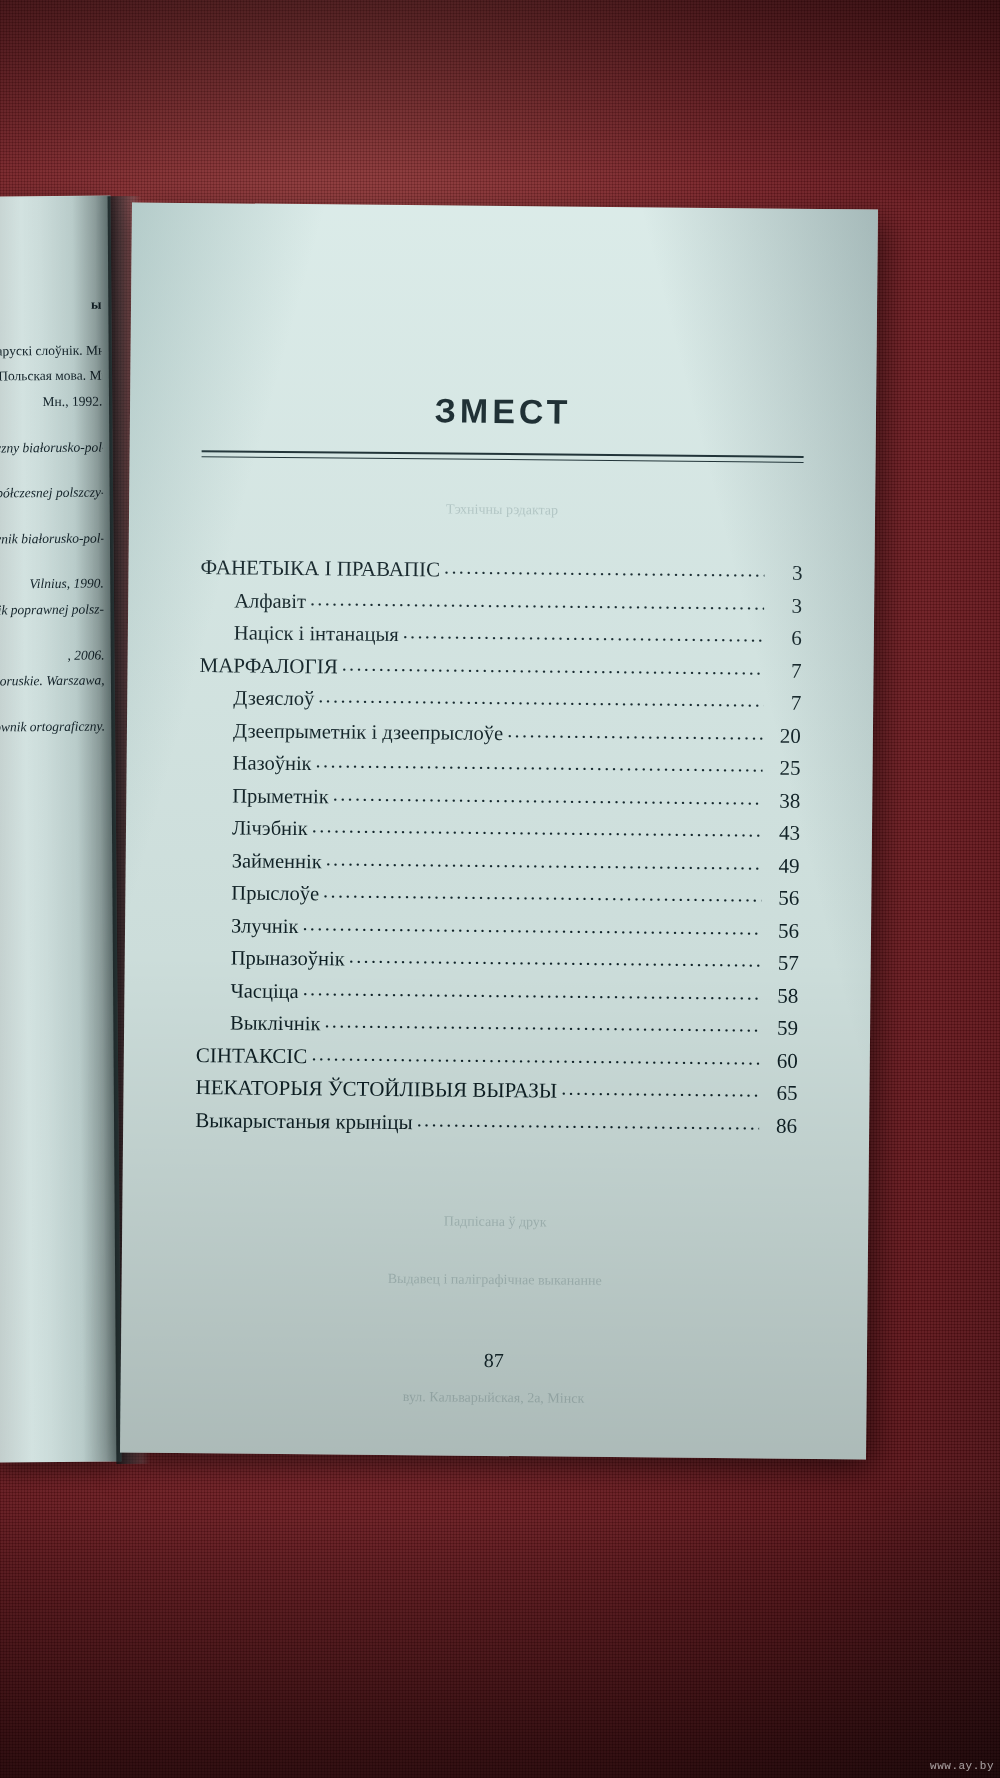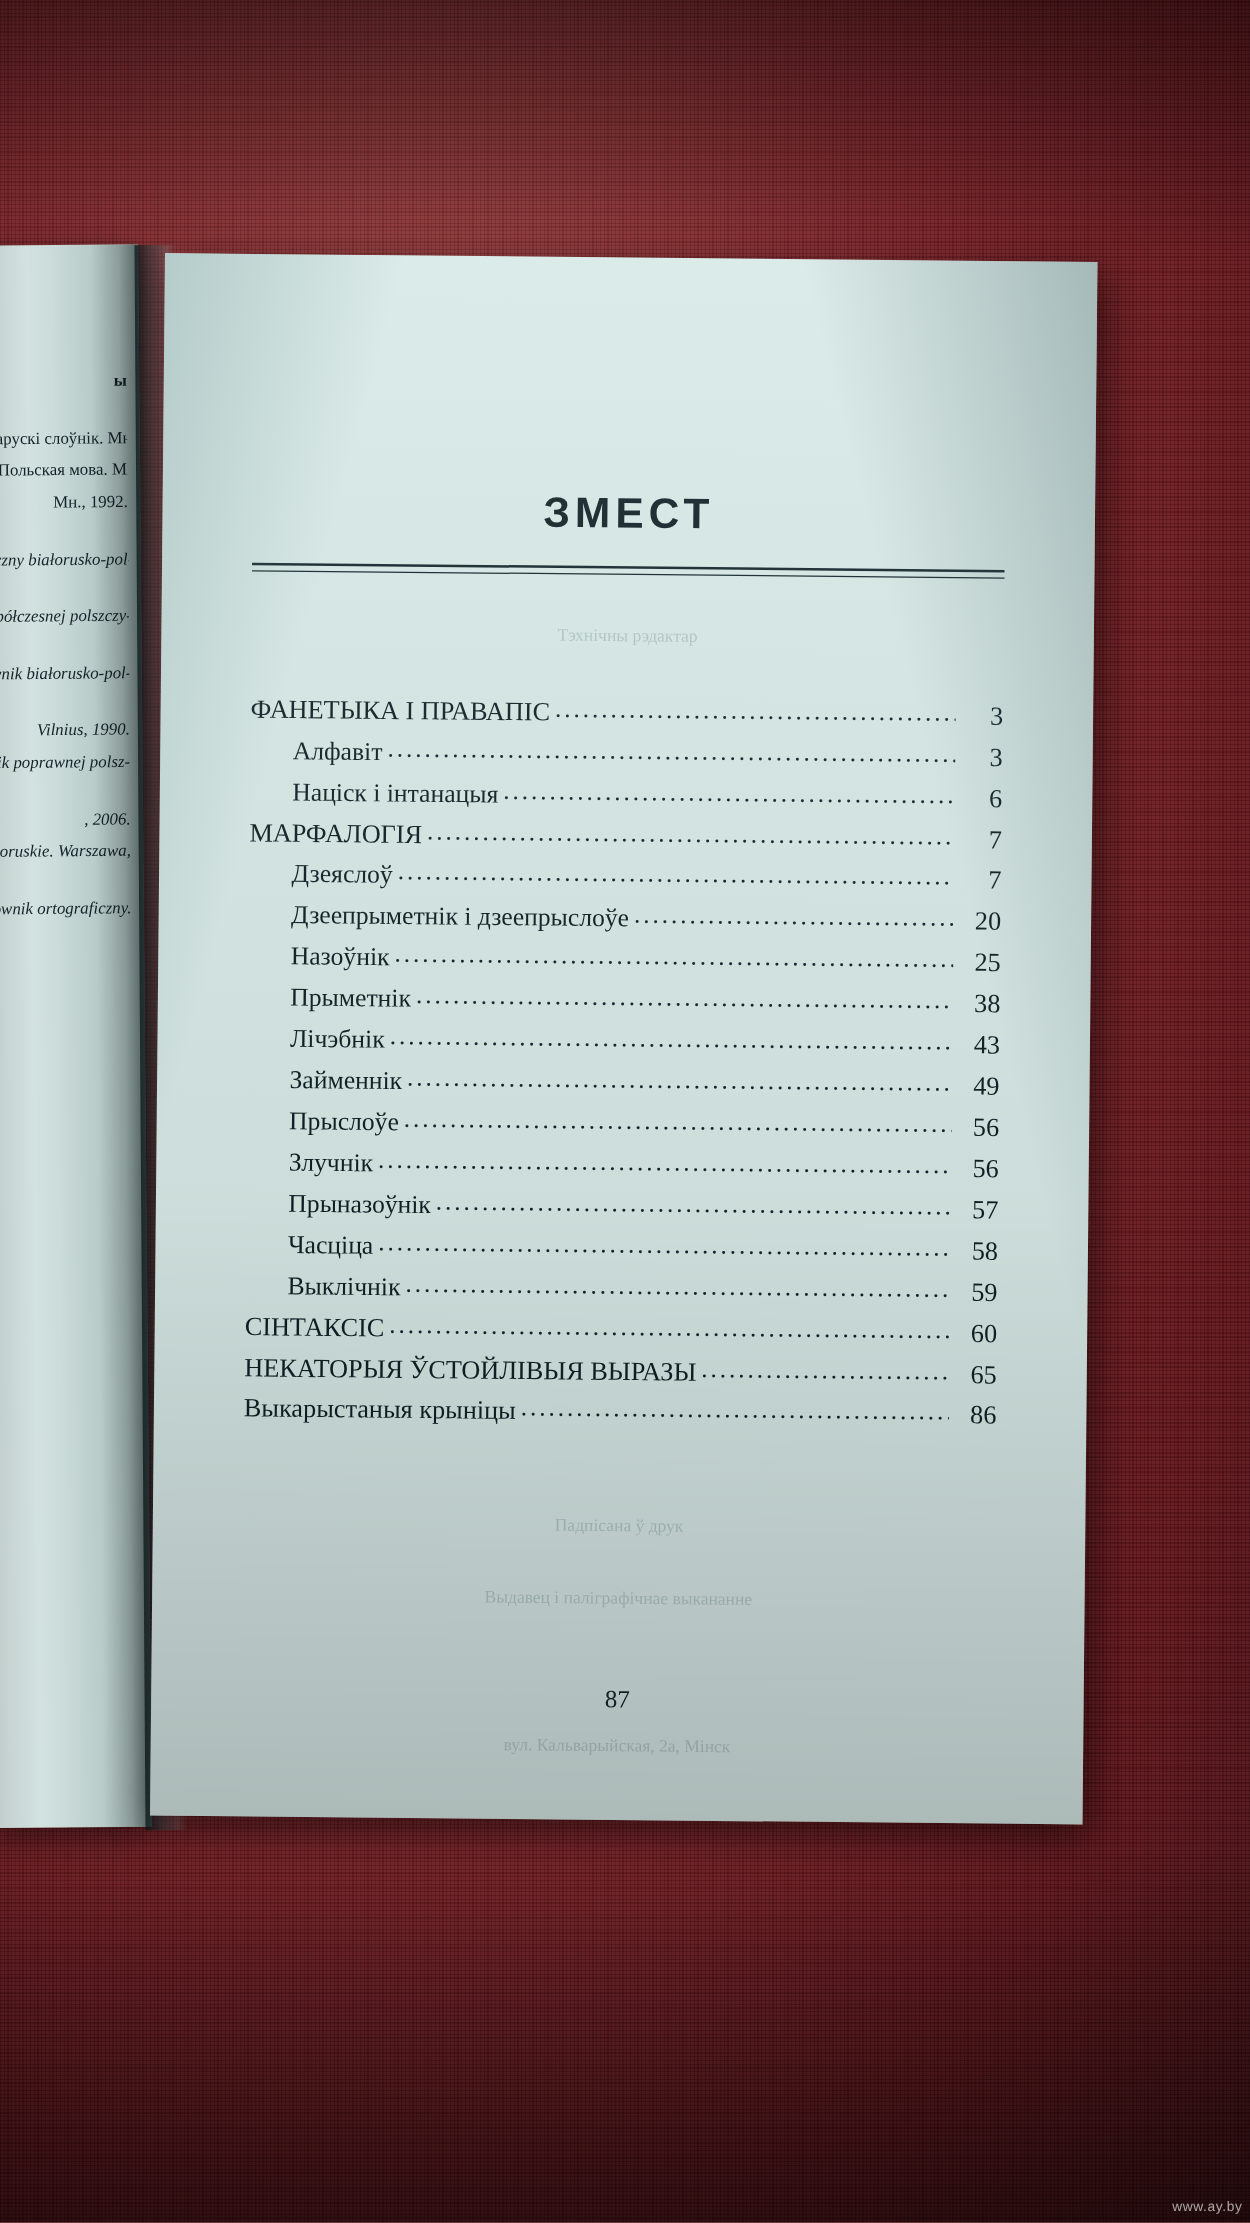--- a/index.html
+++ b/index.html
@@ -176,21 +176,21 @@
   .st-a { top: 292px; }
   .st-b { top: 1004px; }
   .st-c { top: 1062px; }
   .st-d { top: 1180px; }
 
   
   .watermark {
     position: absolute;
     right: 6px;
     bottom: 6px;
-    font-family: Liberation Sans, sans-serif;
+    font-family: Liberation Mono, monospace;
     font-size: 11px;
     color: rgba(255,255,255,0.62);
     letter-spacing: 0.5px;
   }
 </style>
 </head>
 <body>
 
 <div class="cloth"></div>
 <div class="cloth-shadow-top"></div>

